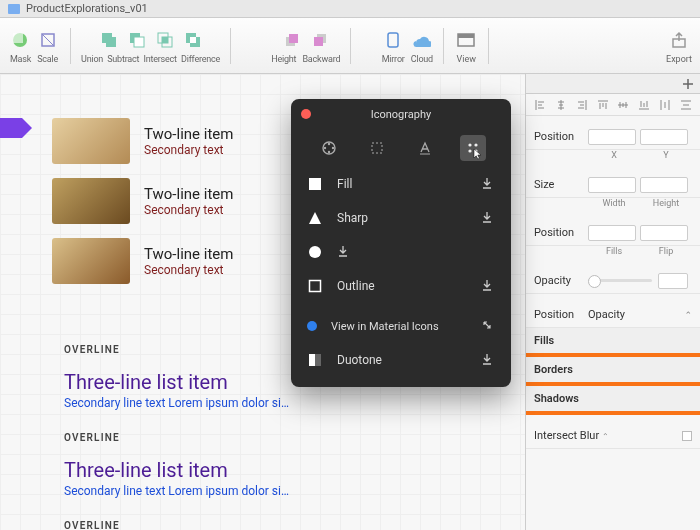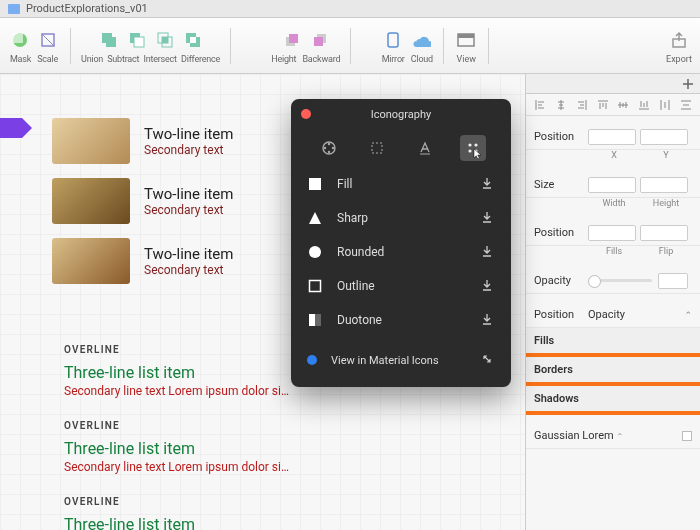--- a/index.html
+++ b/index.html
@@ -29,22 +29,22 @@
   .thumb { width:78px; height:46px; border-radius:3px; background:#c9a87a; margin-right:14px; }
   .thumb.a { background:linear-gradient(135deg,#e6cfa0,#b38b55); }
   .thumb.b { background:linear-gradient(135deg,#bfa060,#6b4a20); }
   .thumb.c { background:linear-gradient(135deg,#dac08a,#8a5a2a); }
   .two-title { font-size:15px; color:#222; }
   .two-sub { font-size:12px; color:#7f1d1d; }
 
   .list-three { position:absolute; left:64px; top:270px; width:260px; }
   .three-row { margin-bottom:22px; }
   .overline { font-size:10px; letter-spacing:1.2px; color:#444; font-weight:600; }
-  .three-title { font-size:16px; color:#15803d; margin-top:8px; }
-  .three-sub { font-size:12px; color:#b91c1c; margin-top:2px; white-space:nowrap; overflow:hidden; text-overflow:ellipsis; }
+  .three-title { font-size:20px; color:#4c1d95; margin-top:15px; }
+  .three-sub { font-size:12px; color:#1d4ed8; margin-top:2px; white-space:nowrap; overflow:hidden; text-overflow:ellipsis; }
 
   
   .inspector { position:absolute; right:0; top:74px; width:175px; bottom:0; background:#f6f6f6; border-left:1px solid #ccc; font-size:11px; color:#333; }
   .add-btn { height:20px; display:flex; align-items:center; justify-content:flex-end; padding-right:6px; background:#eee; border-bottom:1px solid #ccc; }
   .align-bar { height:22px; display:flex; align-items:center; justify-content:space-around; border-bottom:1px solid #ddd; padding:0 4px; }
   .align-icon { width:12px; height:12px; display:flex; align-items:center; justify-content:center; }
   .insp-row { display:flex; align-items:center; height:26px; padding:0 8px; border-bottom:1px solid #e5e5e5;margin-top:8px; }
   .insp-row .label { flex:0 0 54px; }
   .insp-field { flex:1; height:16px; background:#fff; border:1px solid #ccc; border-radius:2px; margin-right:4px; }
   .insp-sublabel { display:flex; font-size:9px; color:#888; padding:0 8px 4px 62px; }
@@ -328,21 +328,21 @@
     <div class="label">Position</div>
     <div class="select-val">
         <span>Opacity</span>
         <span style="font-size:9px;color:#888">⌃</span>
       </div>
   </div>
   <div class="section">Fills</div>
   <div class="section">Borders</div>
   <div class="section">Shadows</div>
   <div class="insp-row" style="background:#f6f6f6">
-    <div class="label" style="flex:1"><span>Gaussian Lorem</span> <span style="font-size:8px;color:#888">⌃</span></div>
+    <div class="label" style="flex:1"><span>Intersect Blur</span> <span style="font-size:8px;color:#888">⌃</span></div>
     <div class="check"></div>
   </div>
 </div>
 
 <div class="panel">
   <div class="panel-hdr">
     <div class="close-dot"></div>
     <div class="panel-title">Iconography</div>
   </div>
   <div class="panel-tabs">
@@ -403,56 +403,55 @@
           <path d="M6 1v6M3 5l3 3 3-3M2 11h8" stroke="#ccc" stroke-width="1.3" fill="none"></path>
         </svg>
       </div>
   </div>
   <div class="icon-row">
     <div class="shape">
         <svg width="14" height="14">
           <circle cx="7" cy="7" r="6" fill="#fff"></circle>
         </svg>
       </div>
-    <div class="name">Rounded</div>
     <div class="dl">
         <svg width="12" height="12">
           <path d="M6 1v6M3 5l3 3 3-3M2 11h8" stroke="#ccc" stroke-width="1.3" fill="none"></path>
         </svg>
       </div>
   </div>
   <div class="icon-row">
     <div class="shape">
         <svg width="14" height="14">
           <rect x="1.5" y="1.5" width="11" height="11" fill="none" stroke="#fff" stroke-width="1.5"></rect>
         </svg>
       </div>
     <div class="name">Outline</div>
     <div class="dl">
         <svg width="12" height="12">
           <path d="M6 1v6M3 5l3 3 3-3M2 11h8" stroke="#ccc" stroke-width="1.3" fill="none"></path>
+        </svg>
+      </div>
+  </div>
+  <div class="icon-row link" style="margin-top:6px">
+    <div class="dot"></div>
+    <div class="name">View in Material Icons</div>
+    <div class="dl">
+        <svg width="12" height="12">
+          <path d="M3 3h3M3 3v3M3 3l6 6M9 6v3H6" stroke="#ccc" fill="none" stroke-width="1.2"></path>
         </svg>
       </div>
   </div>
   <div class="icon-row">
     <div class="shape">
         <svg width="14" height="14">
           <rect x="1" y="1" width="12" height="12" fill="#666"></rect>
           <rect x="1" y="1" width="6" height="12" fill="#fff"></rect>
         </svg>
       </div>
     <div class="name">Duotone</div>
     <div class="dl">
         <svg width="12" height="12">
           <path d="M6 1v6M3 5l3 3 3-3M2 11h8" stroke="#ccc" stroke-width="1.3" fill="none"></path>
         </svg>
       </div>
   </div>
-  <div class="icon-row link" style="margin-top:6px">
-    <div class="dot"></div>
-    <div class="name">View in Material Icons</div>
-    <div class="dl">
-        <svg width="12" height="12">
-          <path d="M3 3h3M3 3v3M3 3l6 6M9 6v3H6" stroke="#ccc" fill="none" stroke-width="1.2"></path>
-        </svg>
-      </div>
-  </div>
 </div>
 
 </body></html>

